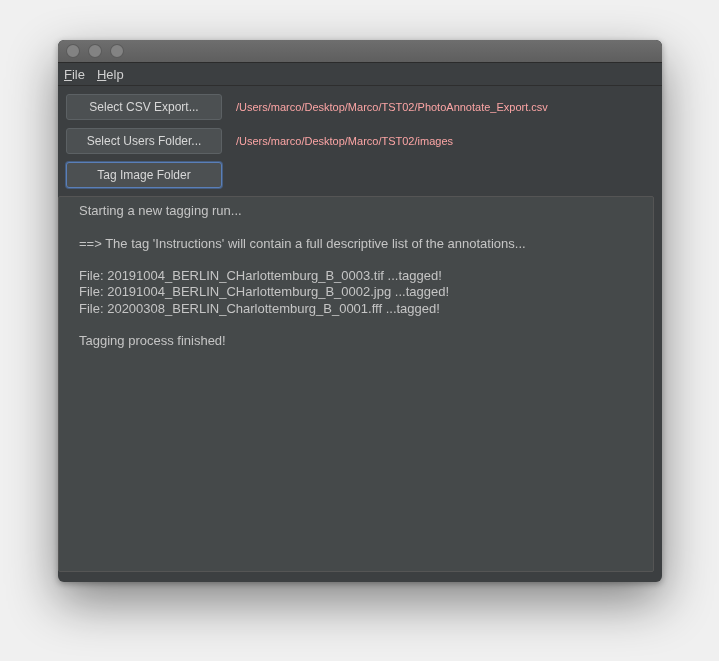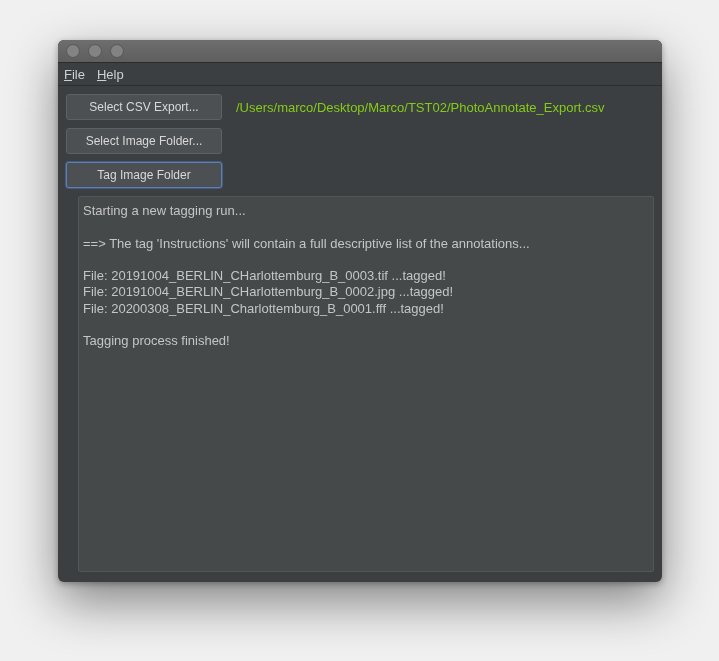--- a/index.html
+++ b/index.html
@@ -78,32 +78,32 @@
     align-items: center;
     justify-content: center;
     cursor: default;
     box-sizing: border-box;
   }
   .btn.primary {
     border: 1px solid #5a7fb8;
     box-shadow: 0 0 0 1px rgba(78,124,192,0.5);
   }
   .path {
-    color: #84cc16;
-    font-size: 13px;
+    color: #fca5a5;
+    font-size: 11px;
     white-space: nowrap;
     overflow: hidden;
   }
   .log {
     flex: 1;
-    margin: 2px 8px 10px 20px;
+    margin: 2px 8px 10px 0;
     background: #45494a;
     border: 1px solid #555;
     border-radius: 2px;
-    padding: 6px 4px;
+    padding: 6px 20px;
     color: #c5c5c5;
     font-size: 13px;
     line-height: 1.25;
     white-space: pre-wrap;
     overflow: auto;
   }
 </style>
 </head>
 <body>
 
@@ -119,21 +119,22 @@
     <span><span class="mnemonic">F</span>ile</span>
     <span><span class="mnemonic">H</span>elp</span>
   </div>
 
   <div class="controls">
     <div class="row">
       <div class="btn">Select CSV Export...</div>
       <div class="path">/Users/marco/Desktop/Marco/TST02/PhotoAnnotate_Export.csv</div>
     </div>
     <div class="row">
-      <div class="btn">Select Image Folder...</div>
+      <div class="btn">Select Users Folder...</div>
+      <div class="path">/Users/marco/Desktop/Marco/TST02/images</div>
     </div>
     <div class="row">
       <div class="btn primary">Tag Image Folder</div>
     </div>
   </div>
 
   <div class="log">Starting a new tagging run...
 
 ==&gt; The tag 'Instructions' will contain a full descriptive list of the annotations...
 

